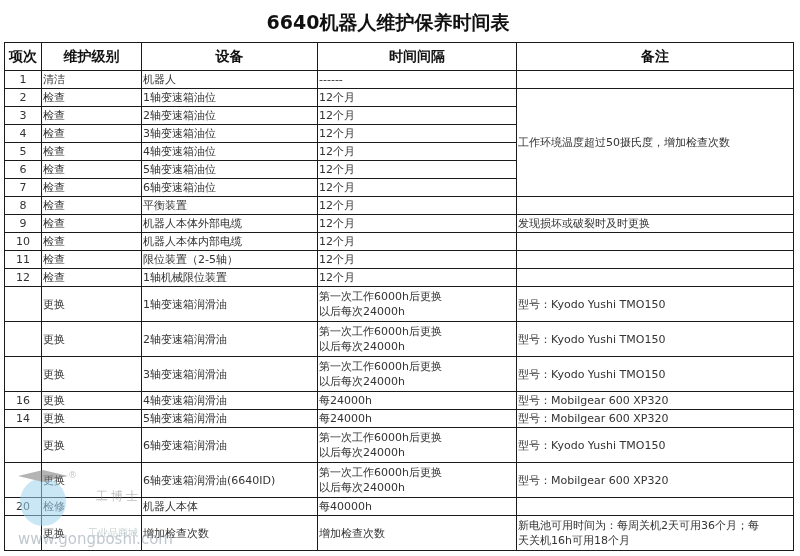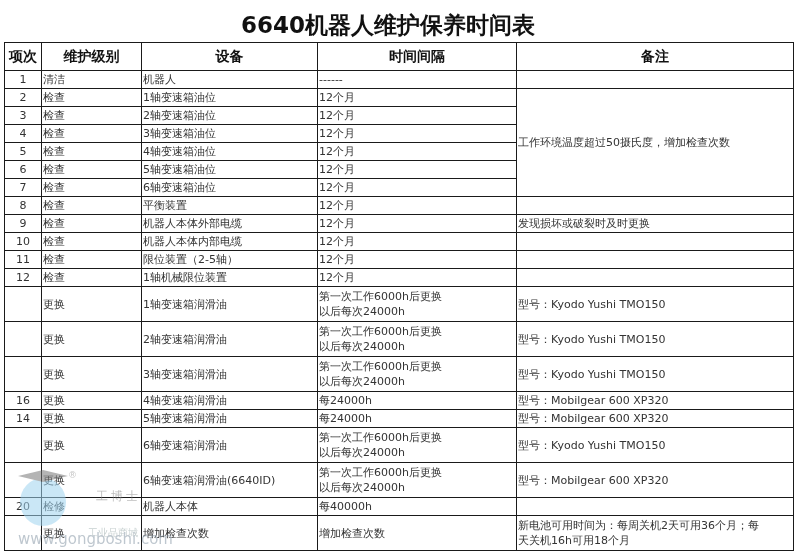--- a/index.html
+++ b/index.html
@@ -1,19 +1,19 @@
 <!DOCTYPE html>
 <html><head>
 <meta charset="utf-8">
 <style>
   html, body { margin: 0; padding: 0; background: #ffffff; }
   body { width: 800px; height: 556px; position: relative; overflow: hidden;
          font-family: "DejaVu Sans", "Liberation Sans", sans-serif; color: #222; }
   .title { position: absolute; top: 10px; left: 0; width: 776px; text-align: center;
-           font-size: 23px; font-weight: bold; color: #111; letter-spacing: 0; }
+           font-size: 19px; font-weight: bold; color: #111; letter-spacing: 0; }
   table { position: absolute; left: 4px; top: 42px; border-collapse: collapse;
           table-layout: fixed; width: 789px; }
   col.c-no { width: 37px; }
   col.c-level { width: 100px; }
   col.c-equip { width: 176px; }
   col.c-interval { width: 199px; }
   col.c-note { width: 277px; }
   th, td { border: 1px solid #1a1a1a; padding: 0 1px; font-size: 11px; line-height: 15px;
            vertical-align: middle; white-space: nowrap; overflow: hidden; }
   th { height: 27px; font-size: 14px; font-weight: bold; text-align: center; color: #111; font-family: Liberation Serif, serif; }

